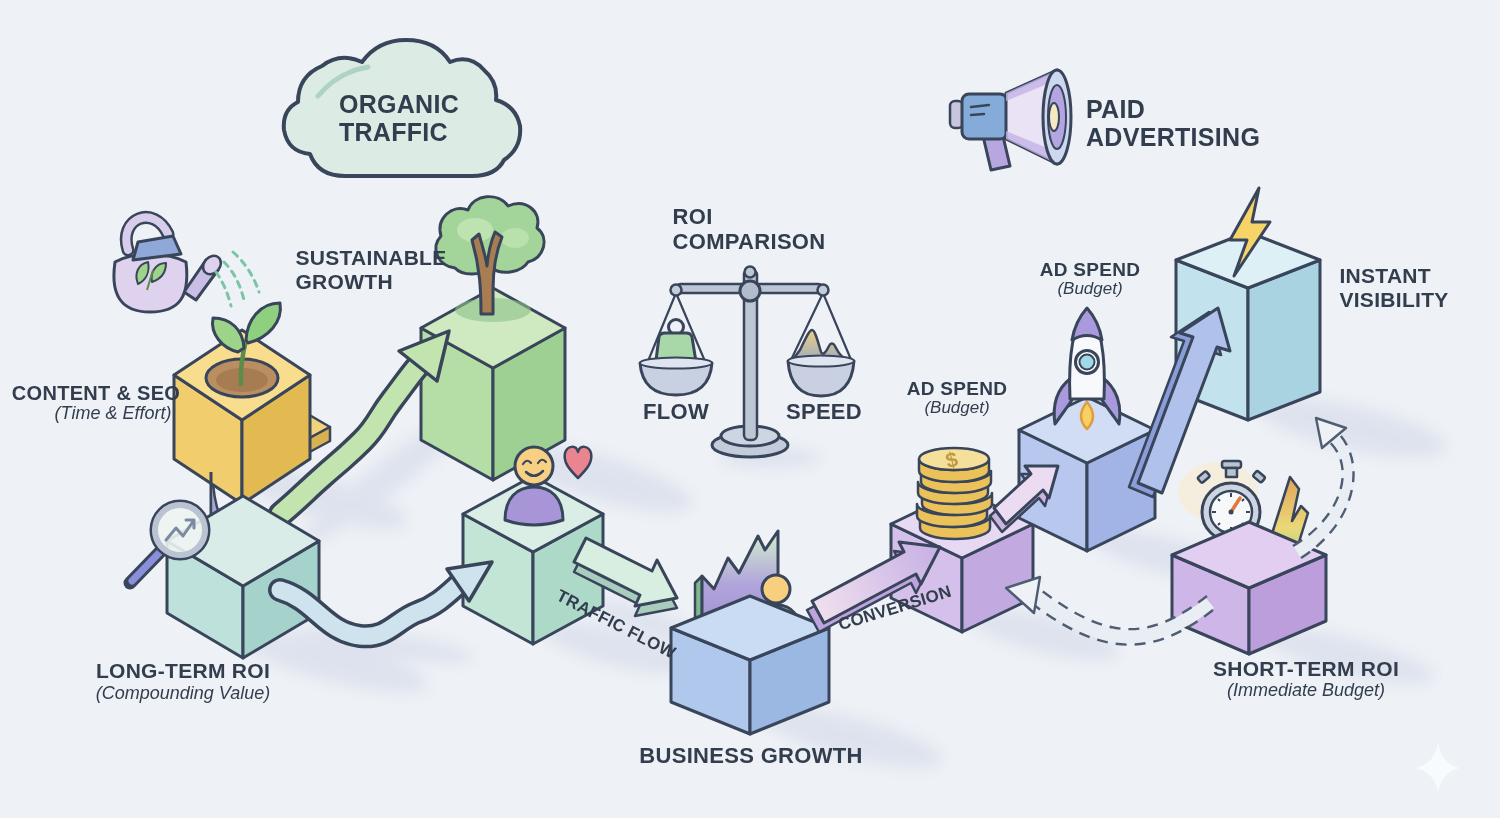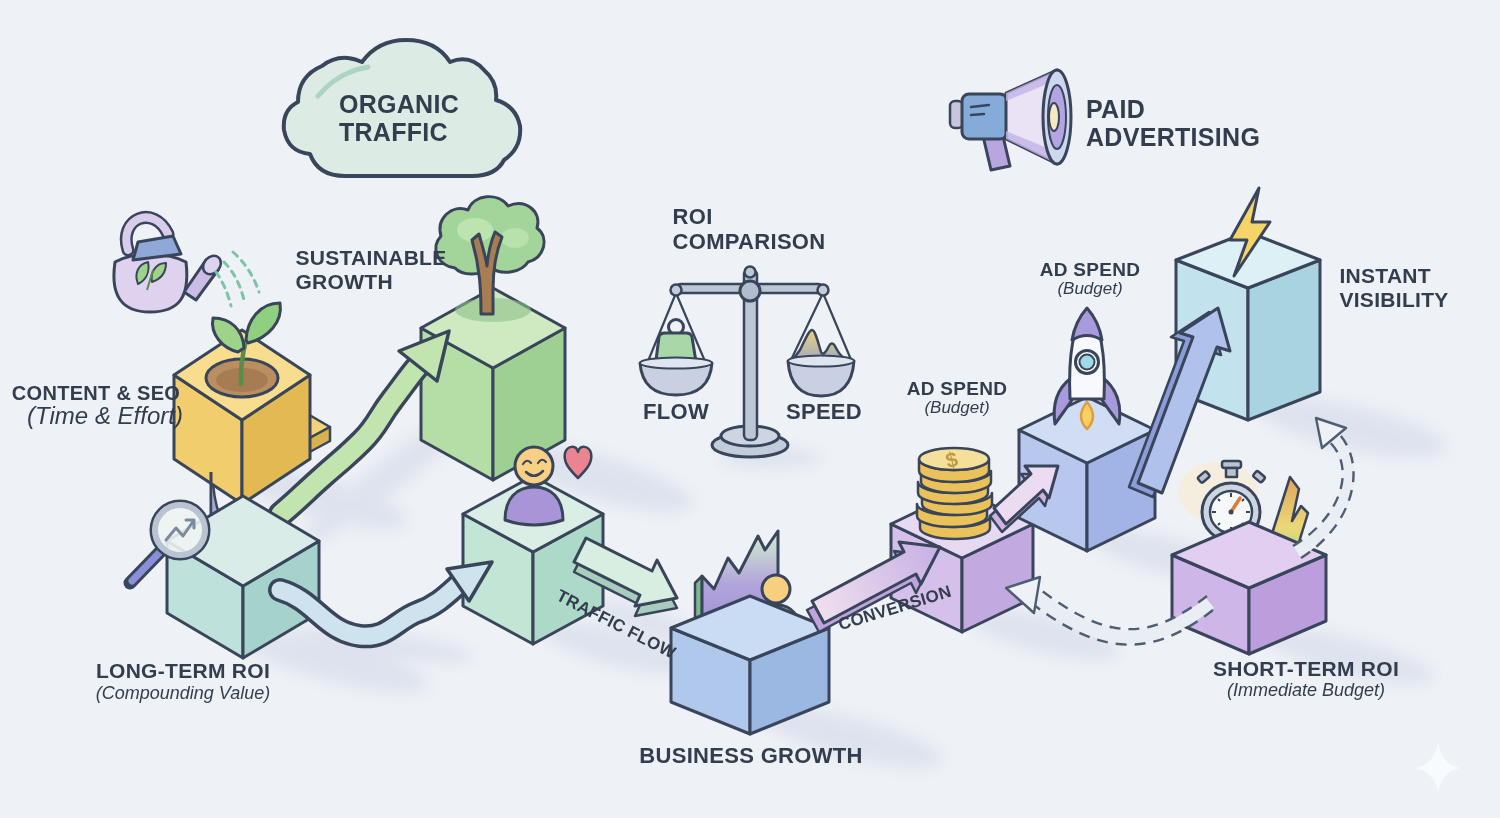--- a/index.html
+++ b/index.html
@@ -319,21 +319,21 @@
 TRAFFIC</div>
 <div class="lbl leftalign" style="left:1086px;top:95px;font-size:25px;">PAID
 ADVERTISING</div>
 
 <div class="lbl" style="left:749px;top:205px;font-size:22px;">ROI
 COMPARISON</div>
 <div class="lbl" style="left:676px;top:400px;font-size:22px;">FLOW</div>
 <div class="lbl" style="left:824px;top:400px;font-size:22px;">SPEED</div>
 
 <div class="lbl" style="left:96px;top:382px;font-size:20px;">CONTENT &amp; SEO</div>
-<div class="lbl sub" style="left:105px;top:403px;font-size:24px;">(Time &amp; Effort)</div>
+<div class="lbl sub" style="left:113px;top:403px;font-size:18px;">(Time &amp; Effort)</div>
 
 <div class="lbl" style="left:371px;top:246px;font-size:21px;">SUSTAINABLE
 GROWTH</div>
 
 <div class="lbl" style="left:183px;top:659px;font-size:21px;">LONG-TERM ROI</div>
 <div class="lbl sub" style="left:183px;top:683px;font-size:18px;">(Compounding Value)</div>
 
 <div class="lbl rot" style="left:562px;top:586px;font-size:17px;transform:rotate(27deg);">TRAFFIC FLOW</div>
 
 <div class="lbl" style="left:751px;top:744px;font-size:22px;">BUSINESS GROWTH</div>

